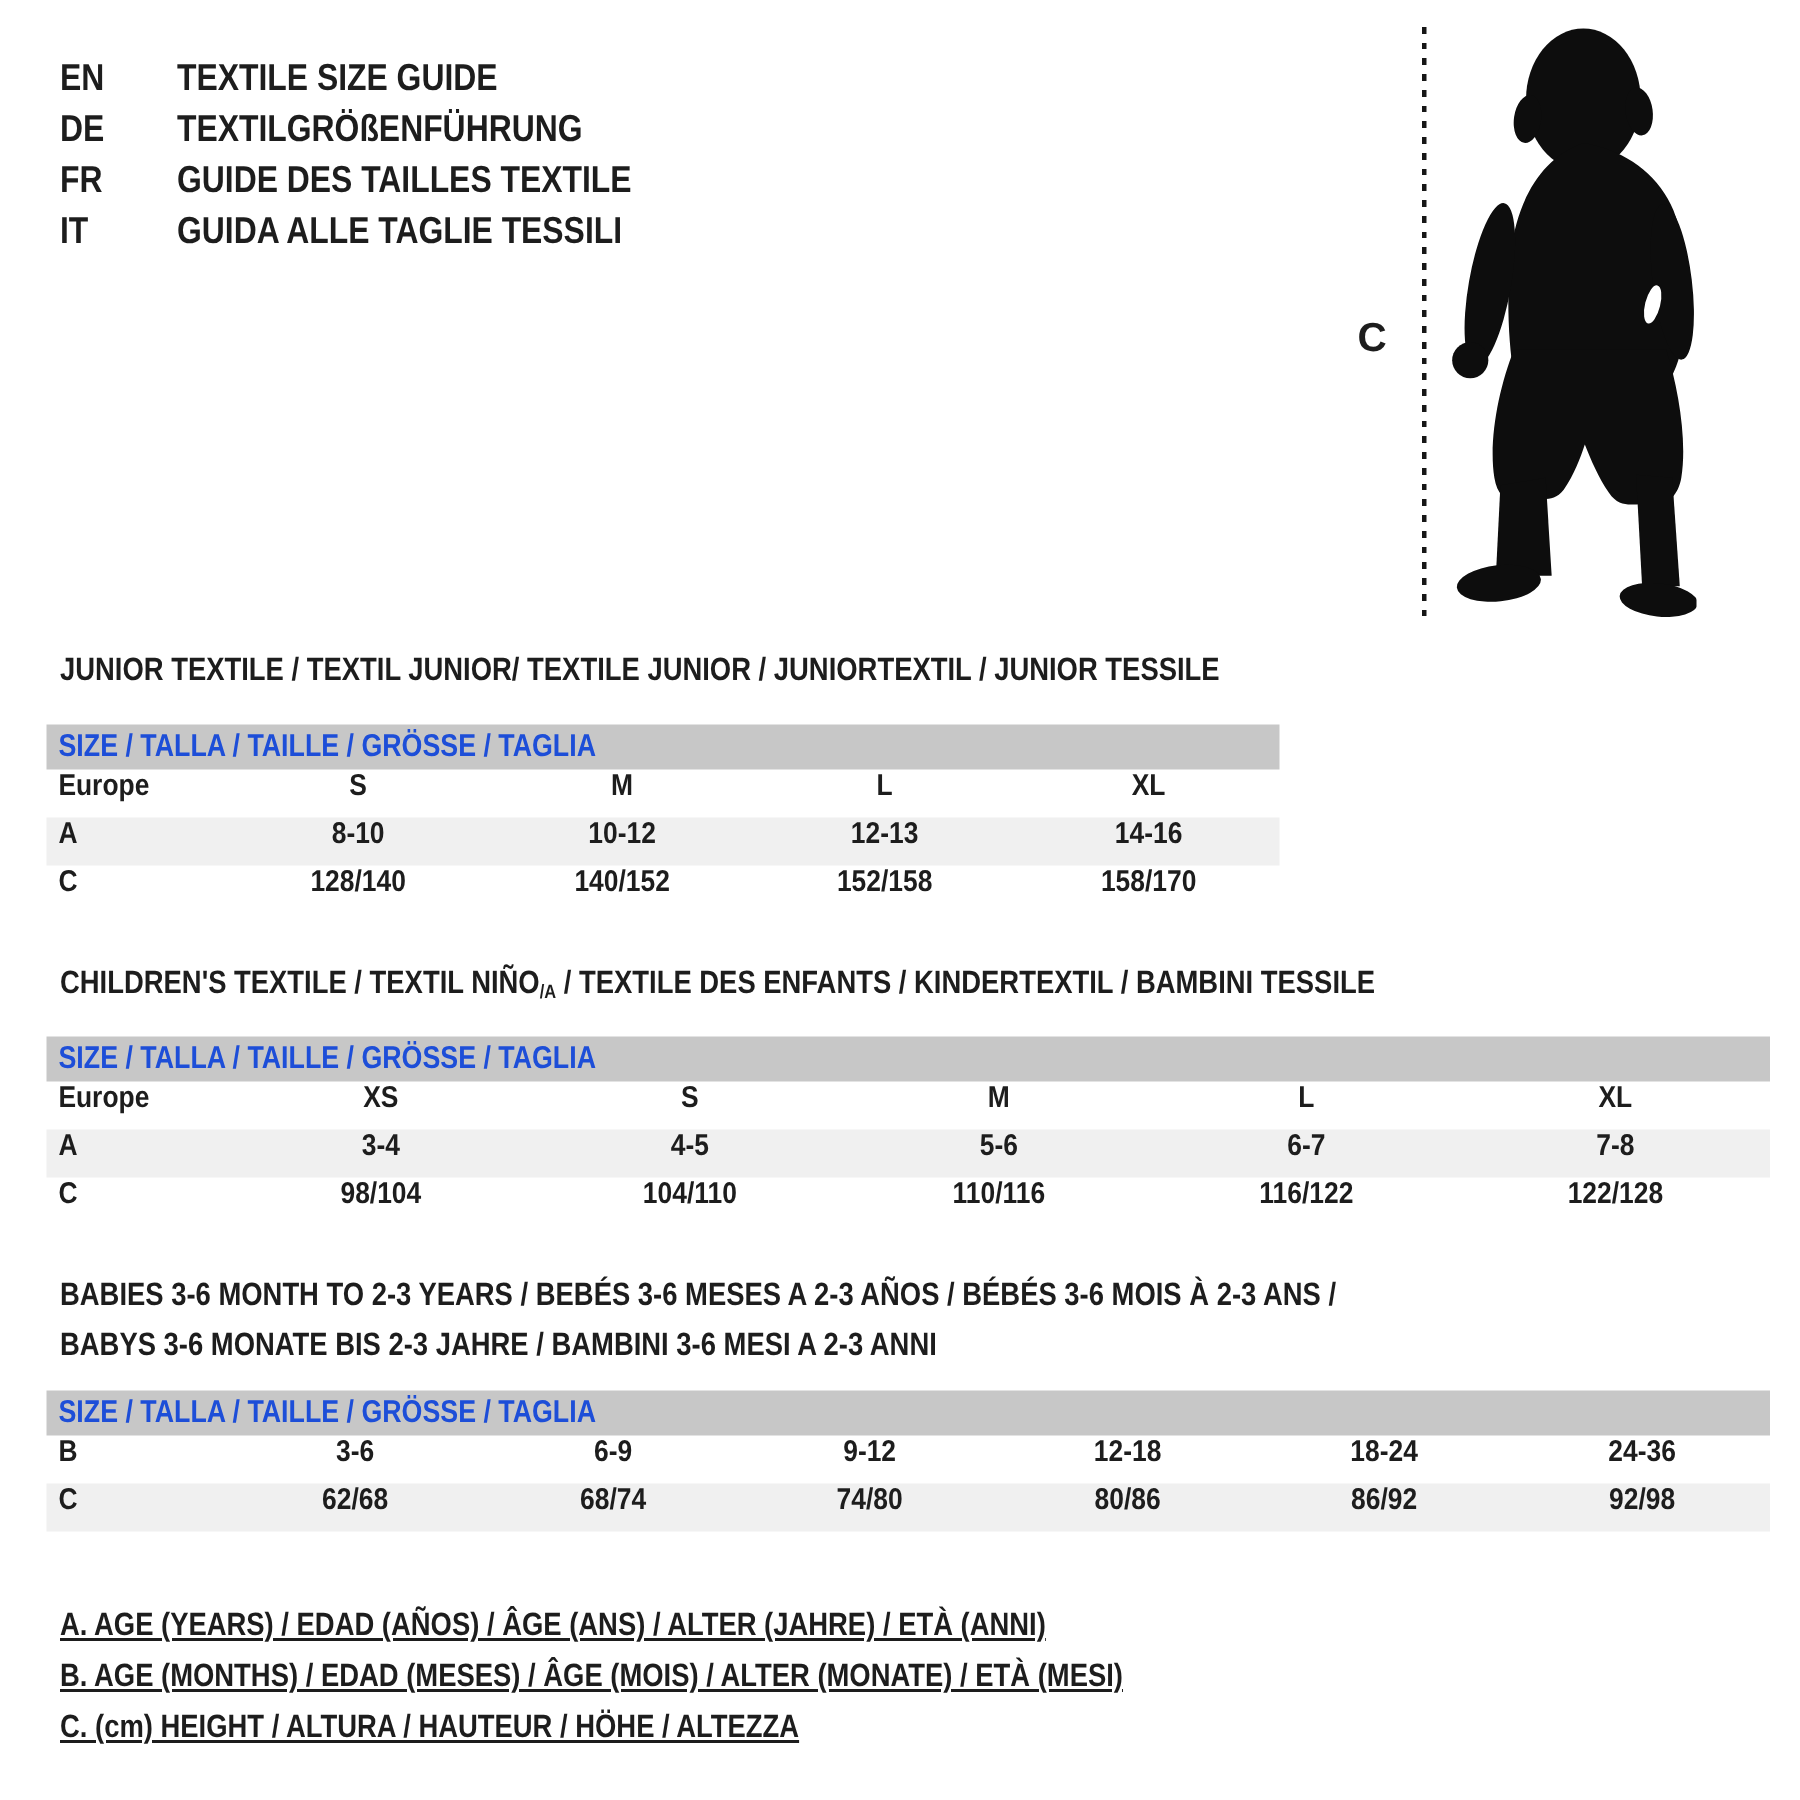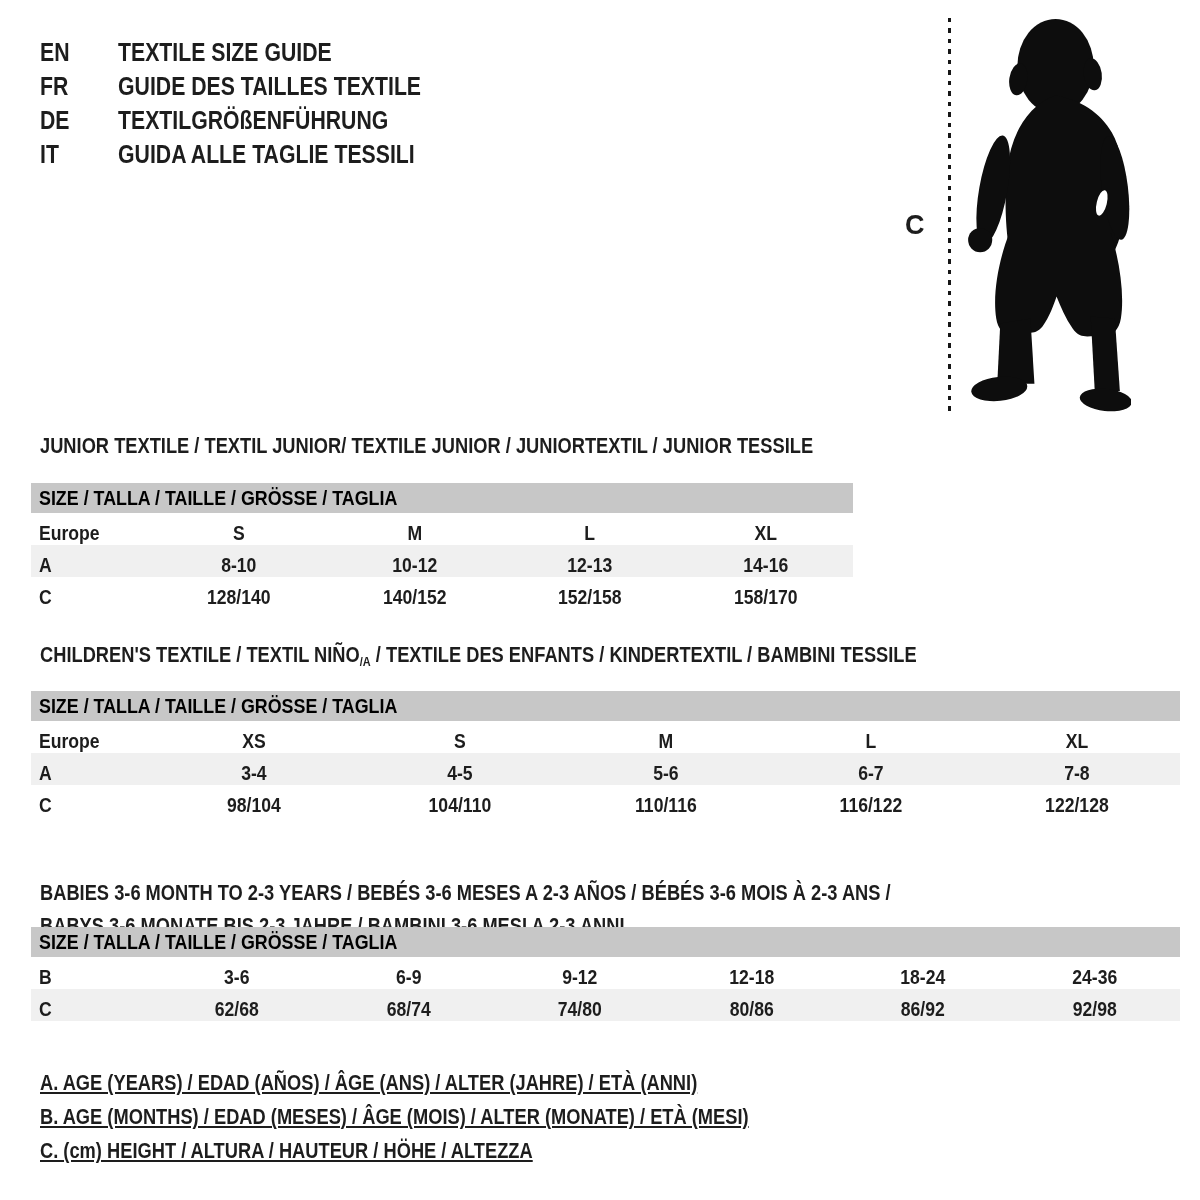--- a/index.html
+++ b/index.html
@@ -25,60 +25,60 @@
     background:repeating-linear-gradient(180deg, #161616 0 4.5px, transparent 4.5px 10.5px);
   }
   .measure-label { position:absolute; left:905px; top:210px; font-size:27px; font-weight:700; }
   .toddler { position:absolute; left:963px; top:17px; width:168px; height:397px; color:var(--silhouette,#0d0d0d); }
 
   
   .heading { font-size:21.5px; font-weight:700; display:block; }
   .h-junior   { position:absolute; left:40px; top:434px; }
   .h-children { position:absolute; left:40px; top:643px; }
   .subscript  { font-size:0.6em; vertical-align:-0.28em; }
-  .h-babies   { position:absolute; left:40px; top:877px; }
+  .h-babies   { position:absolute; left:40px; top:847px; }
   .h-babies .heading { line-height:33px; }
 
   
   .size-table { position:absolute; }
   .t-junior   { left:31px; top:483px; width:822px; }
   .t-children { left:31px; top:691px; width:1149px; }
   .t-babies   { left:31px; top:927px; width:1149px; }
   .tbl-header {
     height:30px; background:var(--header-bg,#c7c7c7);
     display:flex; align-items:center; padding-left:8px;
-    font-size:21px; font-weight:700; color:#000000;
+    font-size:21px; font-weight:700; color:#1d4ed8;
   }
-  .tbl-row { height:32px; display:flex; align-items:flex-end; }
+  .tbl-row { height:32px; display:flex; align-items:flex-start; }
   .tbl-row.shaded { background:var(--shaded-bg,#f0f0f0); }
   .cell { font-size:20px; font-weight:700; }
   .cell.label { width:120px; box-sizing:border-box; padding-left:9px; transform:scaleX(0.88); transform-origin:0 50%; }
   .cell.val   { flex:1; text-align:center; transform:scaleX(0.88); }
 
   
   .legend { position:absolute; left:40px; top:1066px;text-decoration:underline; }
   .legend-line { font-size:21.5px; font-weight:700; line-height:34px; display:block; }
 </style>
 </head>
 <body>
 
 <div class="page" style="--header-bg: #c7c7c7; --shaded-bg: #f0f0f0; --silhouette: #0d0d0d; --text: #1d1d1d;">
 
   <div class="lang-list">
     <div class="lang-row">
       <span class="lang-code cond">EN</span>
       <span class="lang-label cond">TEXTILE SIZE GUIDE</span>
     </div>
     <div class="lang-row">
+      <span class="lang-code cond">DE</span>
+      <span class="lang-label cond">TEXTILGRÖßENFÜHRUNG</span>
+    </div>
+    <div class="lang-row">
       <span class="lang-code cond">FR</span>
       <span class="lang-label cond">GUIDE DES TAILLES TEXTILE</span>
-    </div>
-    <div class="lang-row">
-      <span class="lang-code cond">DE</span>
-      <span class="lang-label cond">TEXTILGRÖßENFÜHRUNG</span>
     </div>
     <div class="lang-row">
       <span class="lang-code cond">IT</span>
       <span class="lang-label cond">GUIDA ALLE TAGLIE TESSILI</span>
     </div>
   </div>
 
   <div class="measure-line"></div>
   <div class="measure-label">C</div>
   <svg class="toddler" viewBox="0 0 165 395" xmlns="http://www.w3.org/2000/svg" aria-hidden="true">

